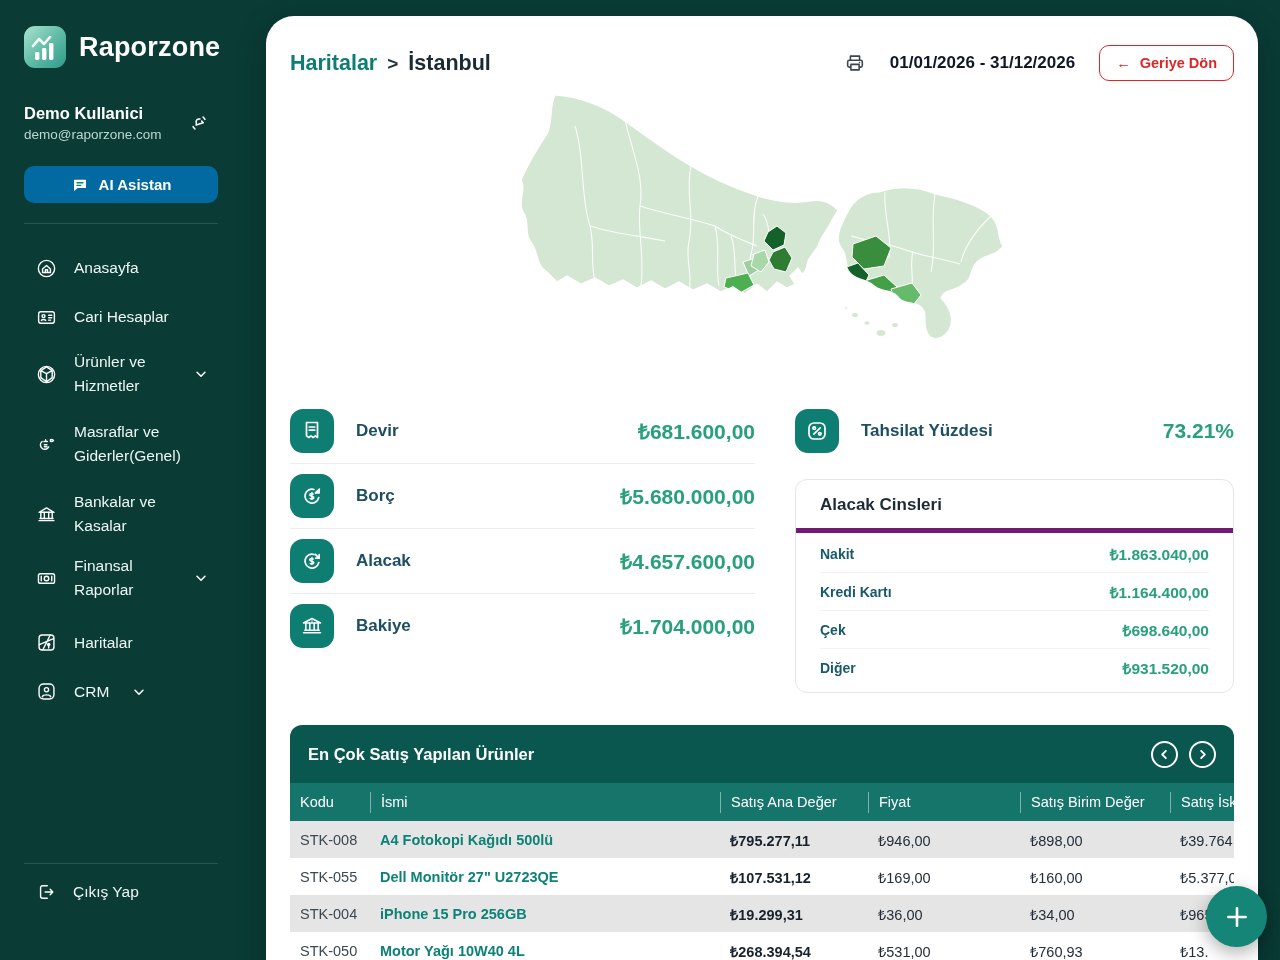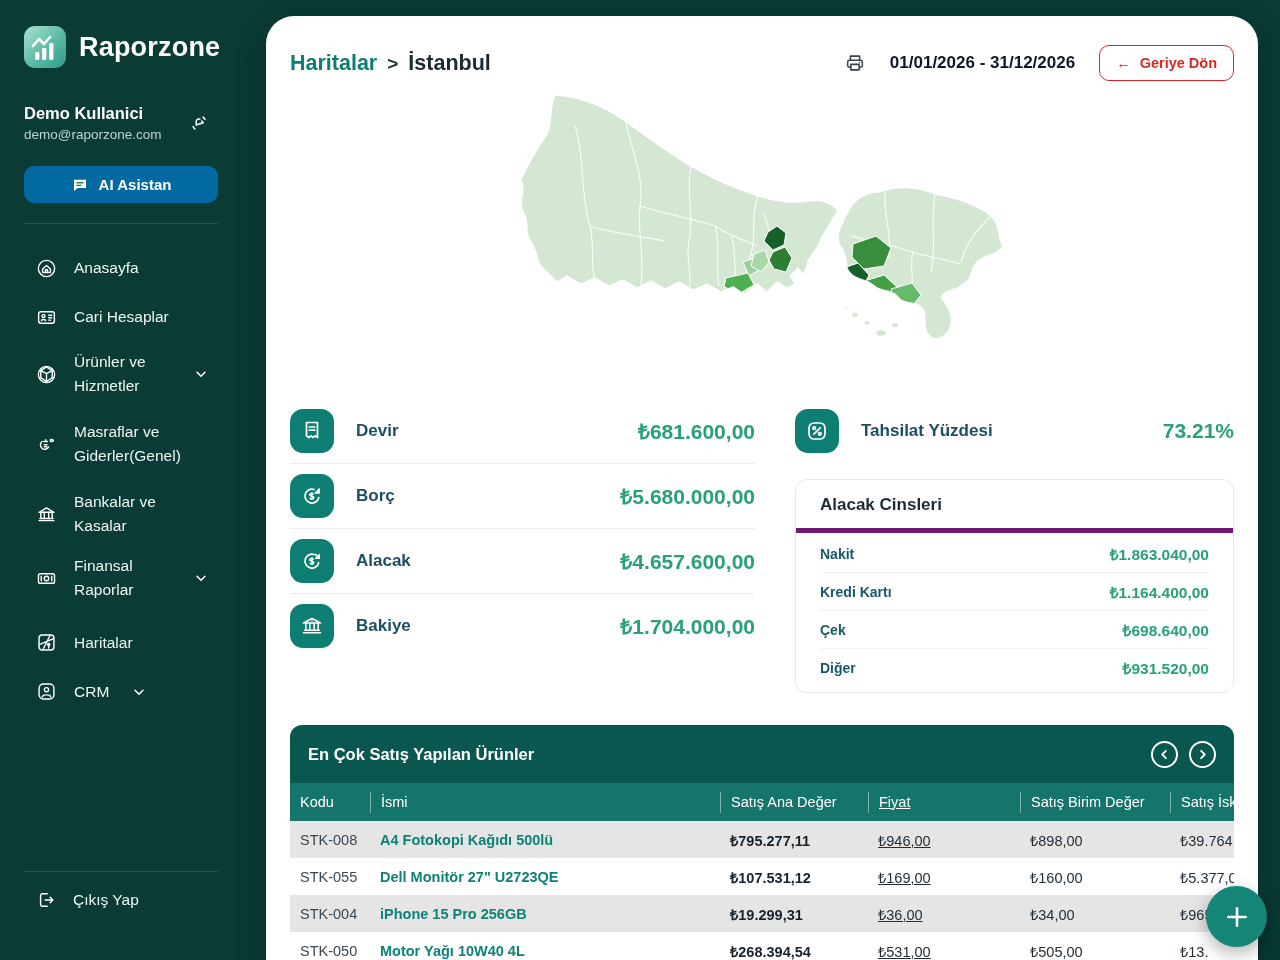--- a/index.html
+++ b/index.html
@@ -7,21 +7,21 @@
   body {
     position:relative; overflow:hidden;
     background:#0a3b35;
     font-family:"Liberation Sans", sans-serif;
     -webkit-font-smoothing:antialiased;
   }
   svg { display:block; }
 
   
   .sidebar {
-    position:absolute; left:0; top:0; bottom:8px; width:242px;
+    position:absolute; left:0; top:0; bottom:16px; width:242px;
     padding:26px 24px 40px 24px;
     display:flex; flex-direction:column; color:#eef6f4;justify-content:center;
   }
   .logo-row { display:flex; align-items:center; gap:13px; }
   .logo-badge {
     width:42px; height:42px; border-radius:11px; flex:none;
     background:linear-gradient(135deg,#a9e3d0 0%,#5cb9a4 55%,#2f9b8a 100%);
     display:flex; align-items:flex-end; justify-content:center; padding-bottom:6px;
   }
   .logo-text { font-size:27px; font-weight:700; color:#fff; letter-spacing:.2px; }
@@ -105,21 +105,21 @@
     width:27px; height:27px; border-radius:50%; border:2px solid #fff; background:transparent;
     display:flex; align-items:center; justify-content:center; cursor:pointer; color:#fff;
   }
   .colhead { height:38px; background:#15756b; display:flex; align-items:center; color:#fff; font-size:14.5px; }
   .th { padding-left:10px; white-space:nowrap; overflow:hidden; height:21px; line-height:21px; }
   .th + .th { border-left:1px solid rgba(255,255,255,.45); }
   .t-row { height:37px; display:flex; align-items:center; font-size:14.5px; background:#fff; cursor:pointer; }
   .t-row.alt { background:#e5e5e5; }
   .td { padding-left:10px; white-space:nowrap; overflow:hidden; }
   .w0 { width:80px; }  .w1 { width:350px; } .w2 { width:148px; }
-  .w3 { width:152px;text-decoration:underline; } .w4 { width:150px; } .w5 { flex:1; min-width:0; }
+  .w3 { width:152px; } .w4 { width:150px; } .w5 { flex:1; min-width:0; }
   .td.w0 { color:#3c4852; }
   .td.w1 { color:#0d8276; font-weight:600; }
   .td.w2 { color:#18222c; font-weight:700; }
   .td.w3, .td.w4, .td.w5 { color:#242e38; }
 
   .fab {
     position:absolute; left:1206px; top:886px; width:61px; height:61px; border-radius:50%;
     background:#158578; border:none; cursor:pointer;
     display:flex; align-items:center; justify-content:center;
     box-shadow:0 6px 18px rgba(0,0,0,.3);
@@ -514,21 +514,21 @@
       <div class="td w2">₺19.299,31</div>
       <div class="td w3">₺36,00</div>
       <div class="td w4">₺34,00</div>
       <div class="td w5">₺965,00</div>
     </div>
     <div class="t-row">
       <div class="td w0">STK-050</div>
       <div class="td w1">Motor Yağı 10W40 4L</div>
       <div class="td w2">₺268.394,54</div>
       <div class="td w3">₺531,00</div>
-      <div class="td w4">₺505,00</div>
+      <div class="td w4">₺760,93</div>
       <div class="td w5">₺13.</div>
     </div>
 
   </section>
 </main>
 
 <button class="fab">
   <span>
     <svg width="26" height="26" viewBox="0 0 24 24" fill="none" stroke="#fff" stroke-width="2.4" stroke-linecap="round">
         <path d="M12 4v16 M4 12h16"></path>

